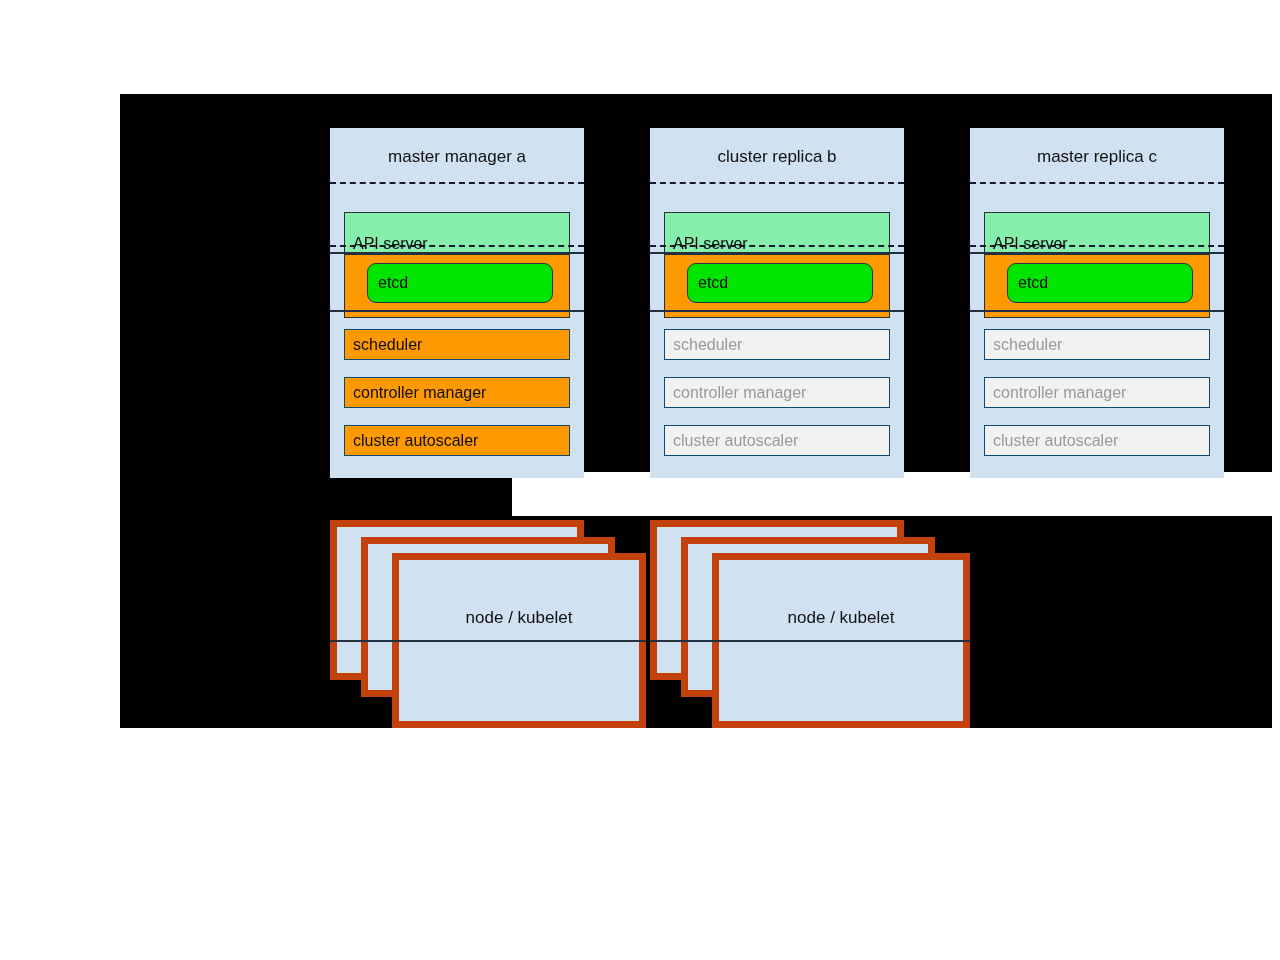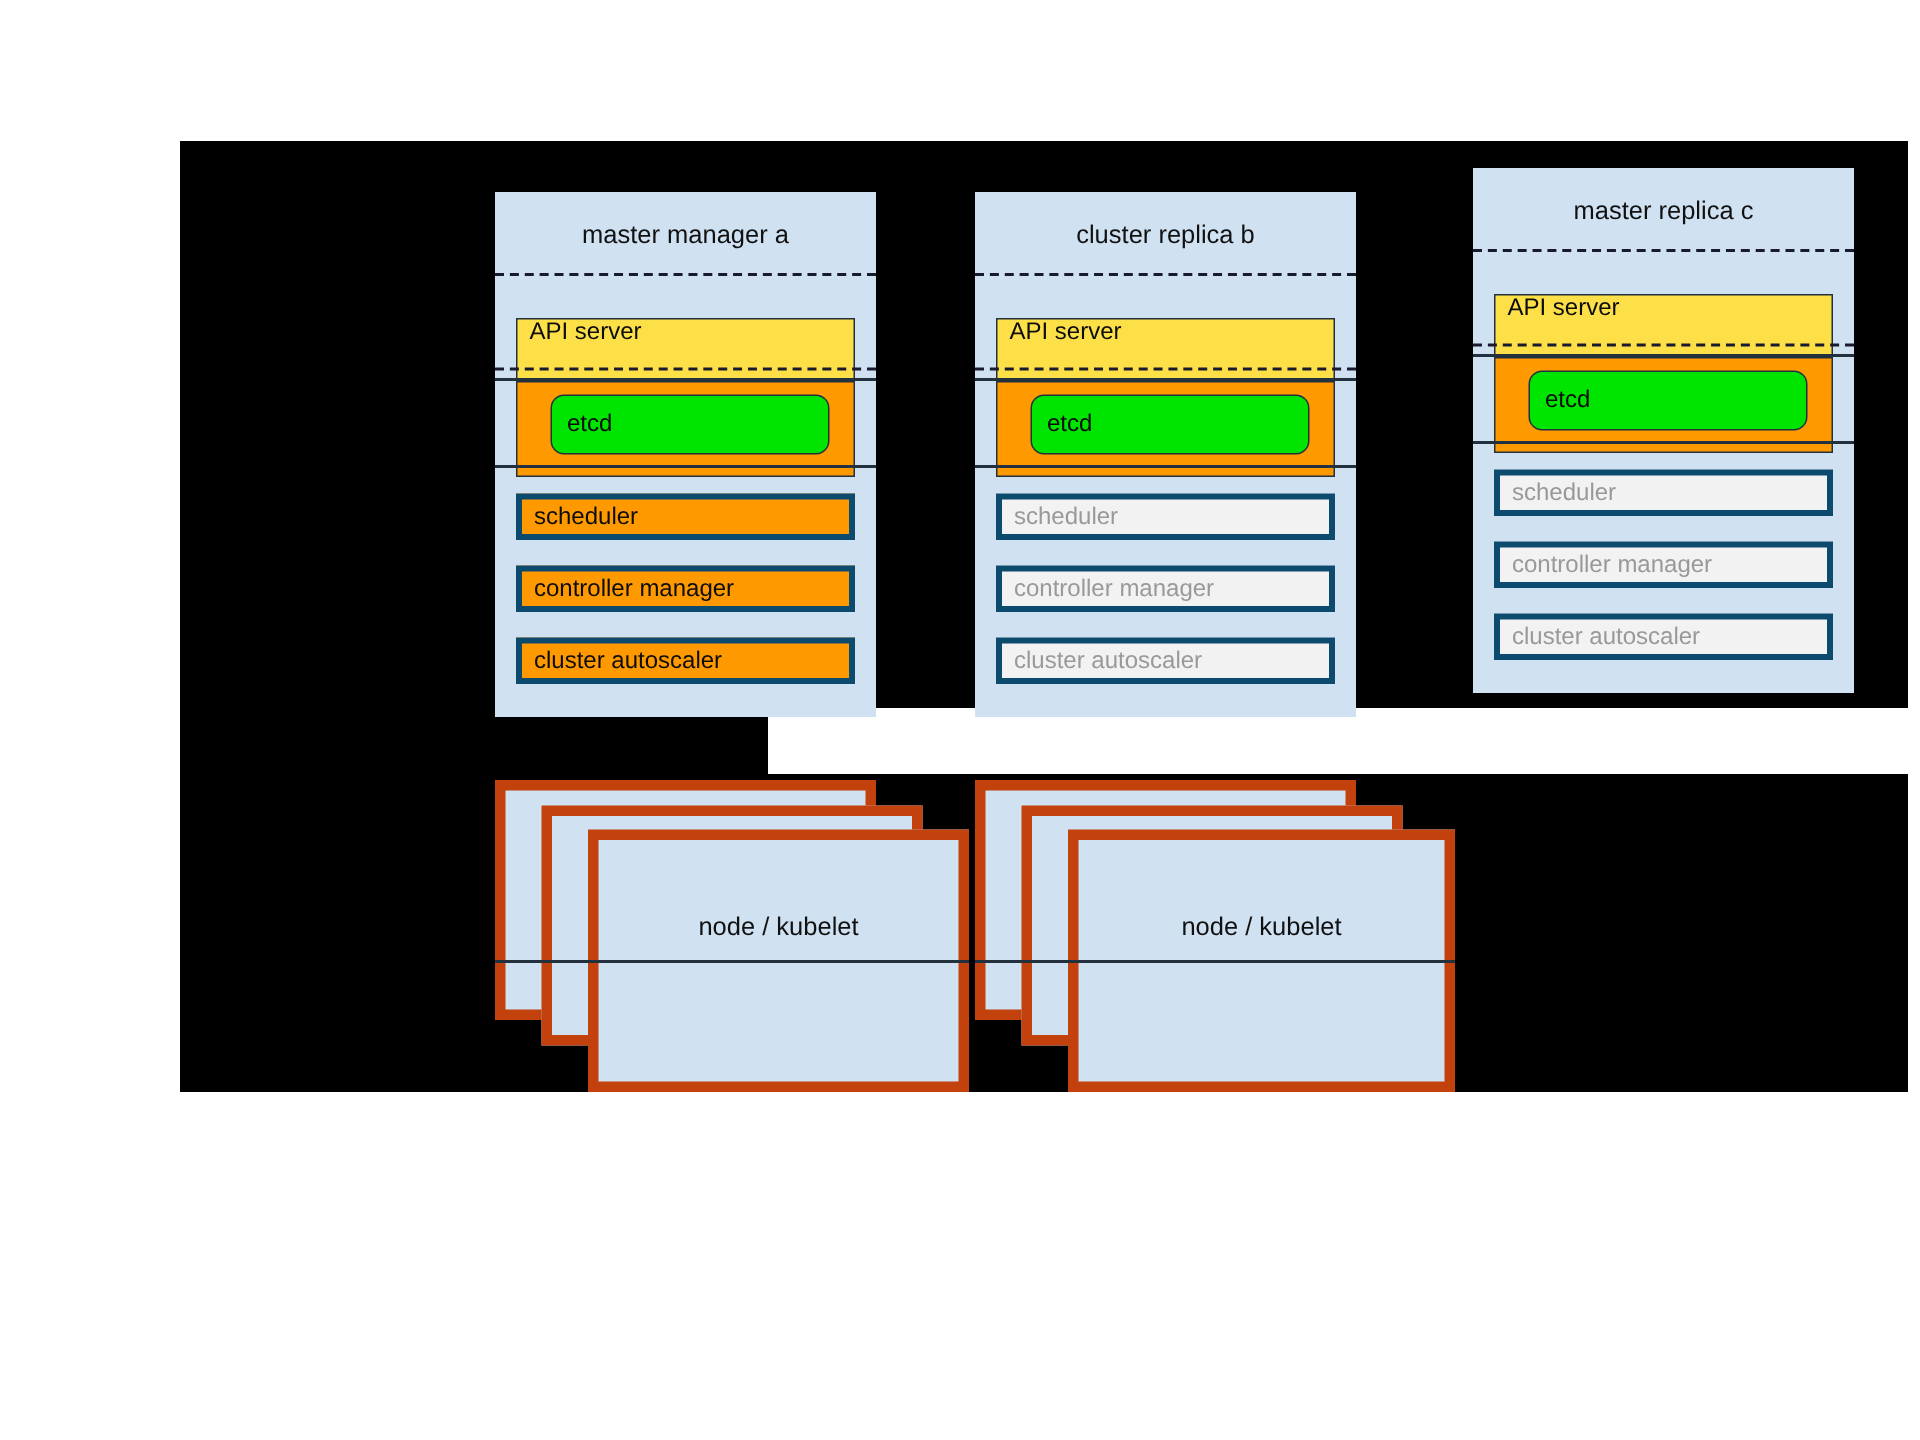--- a/index.html
+++ b/index.html
@@ -62,21 +62,21 @@
     border-top: 2px solid #23313f;
   }
 
   
   .comp {
     position: absolute;
     left: 14px;
     width: 226px;
     height: 31px;
     box-sizing: border-box;
-    border: 4px solid #0c4a6e;
+    border: 1px solid #0c4a6e;
     display: flex;
     align-items: center;
     padding-left: 8px;
     font-size: 16px;
     line-height: 18px;
   }
   .comp.active {
     background: #ff9900;
     color: #0d0d0d;
   }
@@ -86,24 +86,24 @@
   }
 
   
   .apiserver {
     position: absolute;
     left: 14px;
     top: 84px;
     width: 226px;
     height: 42px;
     box-sizing: border-box;
-    background: #fde047;
+    background: #86efac;
     border: 1px solid #23313f;
     display: flex;
-    align-items: flex-start;
+    align-items: flex-end;
     padding-left: 8px;
     font-size: 16px;
     color: #0d0d0d;
   }
   
   .etcd-host {
     position: absolute;
     left: 14px;
     top: 126px;
     width: 226px;
@@ -208,21 +208,21 @@
       <span>scheduler</span>
     </div>
     <div class="comp inactive" style="top:249px;">
       <span>controller manager</span>
     </div>
     <div class="comp inactive" style="top:297px;">
       <span>cluster autoscaler</span>
     </div>
   </div>
 
-  <div class="replica" style="left:970px; top:112px;margin-left:12px;">
+  <div class="replica" style="left:970px; top:128px;">
     <div class="replica-title">master replica c</div>
     <div class="dash-line" style="top:54px;"></div>
     <div class="apiserver">
       <span>API server</span>
     </div>
     <div class="dash-line" style="top:117px;"></div>
     <div class="solid-line" style="top:124px;"></div>
     <div class="etcd-host">
       <div class="etcd">
         <span>etcd</span>

